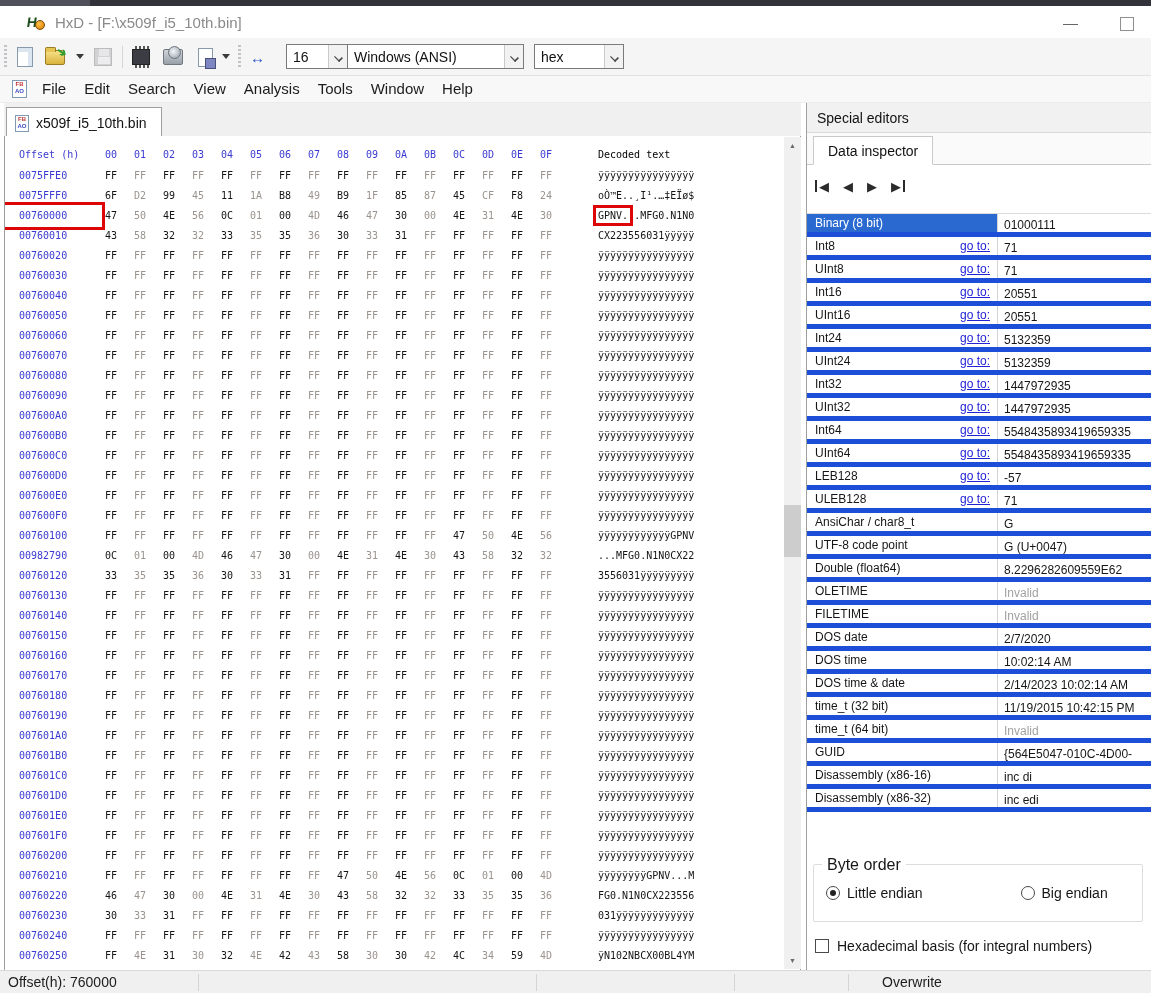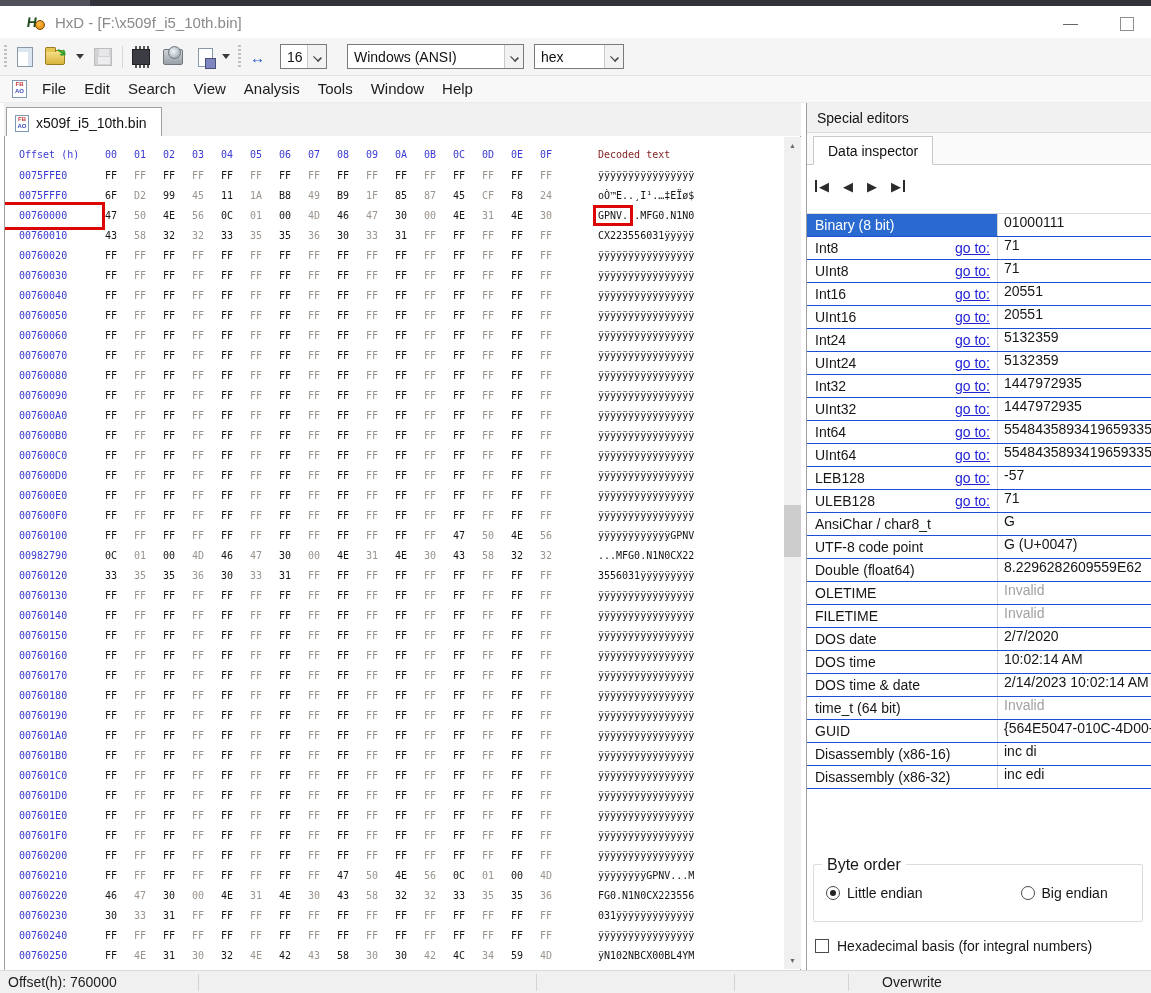--- a/index.html
+++ b/index.html
@@ -83,21 +83,21 @@
   .inspector { position:absolute; left:806px; top:103px; width:345px; height:867px; background:#fff; border-left:1px solid #9f9f9f; }
   .sp-head { height:30px; background:#f1f1f2; border-bottom:1px solid #d9d9d9; display:flex; align-items:center; padding-left:10px; font-size:14px; color:#111; }
   .insp-tabbar { height:32px; background:#fafafa; border-bottom:1px solid #c9c9c9; position:relative; }
   .insp-tab { position:absolute; left:6px; top:3px; height:29px; background:#fff; border:1px solid #c9c9c9; border-bottom:1px solid #fff; display:flex; align-items:center; padding:0 14px; font-size:14px; color:#111; }
   .navrow { height:42px; display:flex; align-items:center; padding-left:12px; gap:14px; }
   .navbtn { font-size:13px; color:#2b2b2b; position:relative; line-height:1; }
   .navbtn.first::before { content:""; position:absolute; left:-4px; top:0; width:2px; height:12px; background:#2b2b2b; }
   .navbtn.last::after { content:""; position:absolute; right:-4px; top:0; width:2px; height:12px; background:#2b2b2b; }
 
   .grid { height:637px; overflow:hidden; border-top:1px solid #dcdcdc; margin-top:6px; }
-  .grow { display:flex; height:23px; border-bottom:1px solid #1d4ed8; font-size:14px; align-items:flex-start; }
+  .grow { display:flex; height:23px; border-bottom:5px solid #1d4ed8; font-size:12px; align-items:flex-end; }
   .gl { width:191px; height:100%; display:flex; align-items:center; padding-left:8px; border-right:1px solid #d4d4d4; color:#161616; }
   .gl .lab { flex:1; white-space:nowrap; overflow:hidden; }
   .gl .goto { color:#2323d6; text-decoration:underline; padding-right:7px; white-space:nowrap; }
   .gl.sel { background:#2a6ad0; color:#fff; }
   .gl.sel .lab { color:#fff; }
   .gv { flex:1; padding-left:6px; color:#161616; white-space:nowrap; overflow:hidden; }
   .gv.invalid { color:#a2a2a2; }
 
   .bo-group { position:relative; margin:14px 8px 0 6px; border:1px solid #dcdcdc; border-radius:2px; height:58px; }
   .bo-label { position:absolute; left:8px; top:-9px; background:#fff; padding:0 5px; font-size:16px; color:#161616; }
@@ -151,21 +151,21 @@
         <span class="i-drive"></span>
       </div>
     <div class="tbtn" style="left:192px">
         <span class="i-export"></span>
       </div>
     <div class="drop-arrow" style="left:222px"></div>
     <div class="grip" style="left:238px"></div>
     <div class="tbtn" style="left:244px">
         <span class="i-width">↔</span>
       </div>
-    <div class="combo" style="left:280px;width:47px">
+    <div class="combo" style="left:286px;width:62px">
       <span class="combo-value">16</span>
       <span class="combo-btn"></span>
     </div>
     <div class="combo" style="left:347px;width:177px">
       <span class="combo-value">Windows (ANSI)</span>
       <span class="combo-btn"></span>
     </div>
     <div class="combo" style="left:534px;width:90px">
       <span class="combo-value">hex</span>
       <span class="combo-btn"></span>
@@ -198,21 +198,21 @@
           <span class="bytehead">07</span>
           <span class="bytehead">08</span>
           <span class="bytehead">09</span>
           <span class="bytehead">0A</span>
           <span class="bytehead">0B</span>
           <span class="bytehead">0C</span>
           <span class="bytehead">0D</span>
           <span class="bytehead">0E</span>
           <span class="bytehead">0F</span>
         </span>
-      <span class="dec" style="color:#7f1d1d">Decoded text</span>
+      <span class="dec" style="color:#000000">Decoded text</span>
     </div>
     <div id="hex-rows">
         <div class="hexrow">
           <span class="off">0075FFE0</span>
           <span class="bytes">
             <span class="byte even">FF</span>
             <span class="byte odd">FF</span>
             <span class="byte even">FF</span>
             <span class="byte odd">FF</span>
             <span class="byte even">FF</span>
@@ -1242,20 +1242,26 @@
           <div class="gv">10:02:14 AM</div>
         </div>
         <div class="grow">
           <div class="gl">
             <span class="lab">DOS time &amp; date</span>
           </div>
           <div class="gv">2/14/2023 10:02:14 AM</div>
         </div>
         <div class="grow">
           <div class="gl">
+            <span class="lab">time_t (32 bit)</span>
+          </div>
+          <div class="gv">11/19/2015 10:42:15 PM</div>
+        </div>
+        <div class="grow">
+          <div class="gl">
             <span class="lab">time_t (64 bit)</span>
           </div>
           <div class="gv invalid">Invalid</div>
         </div>
         <div class="grow">
           <div class="gl">
             <span class="lab">GUID</span>
           </div>
           <div class="gv">{564E5047-010C-4D00-</div>
         </div>

